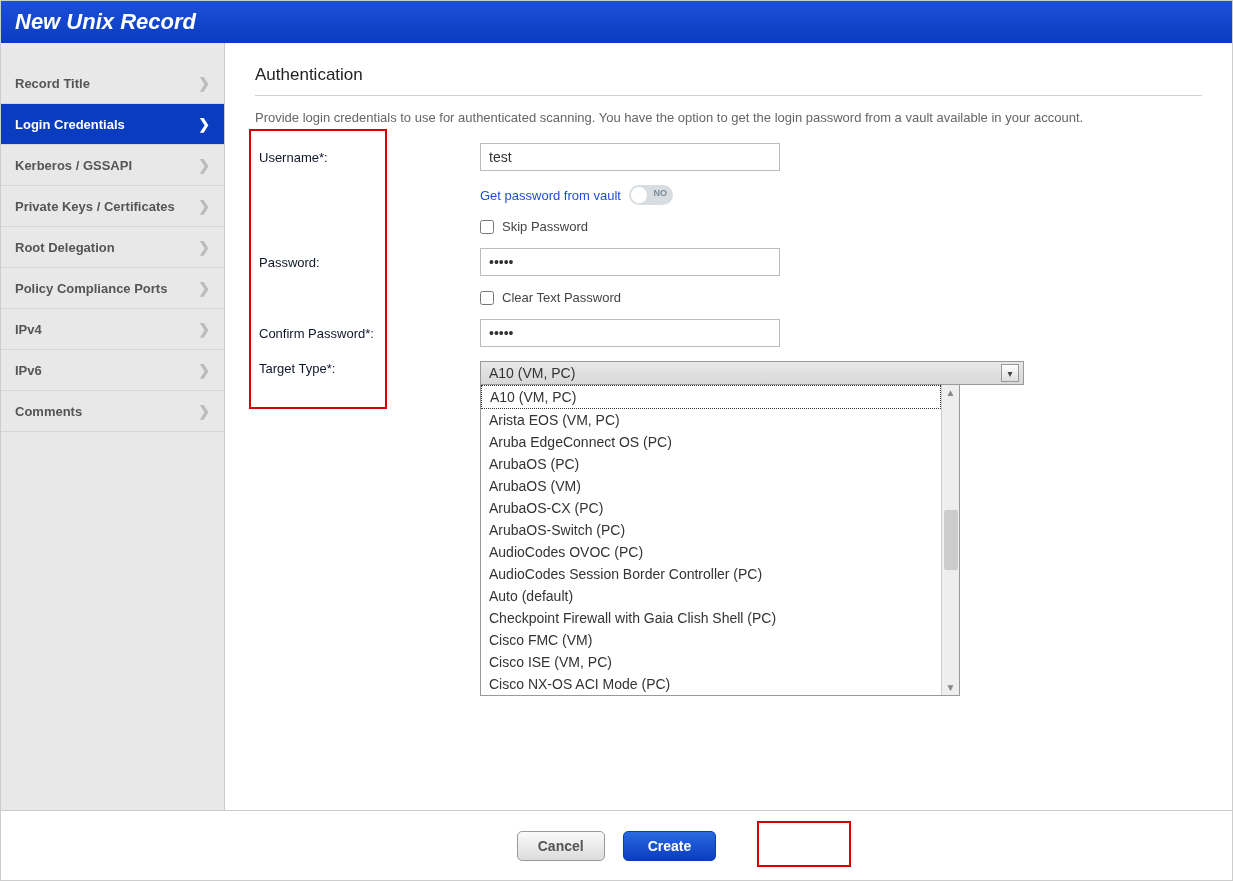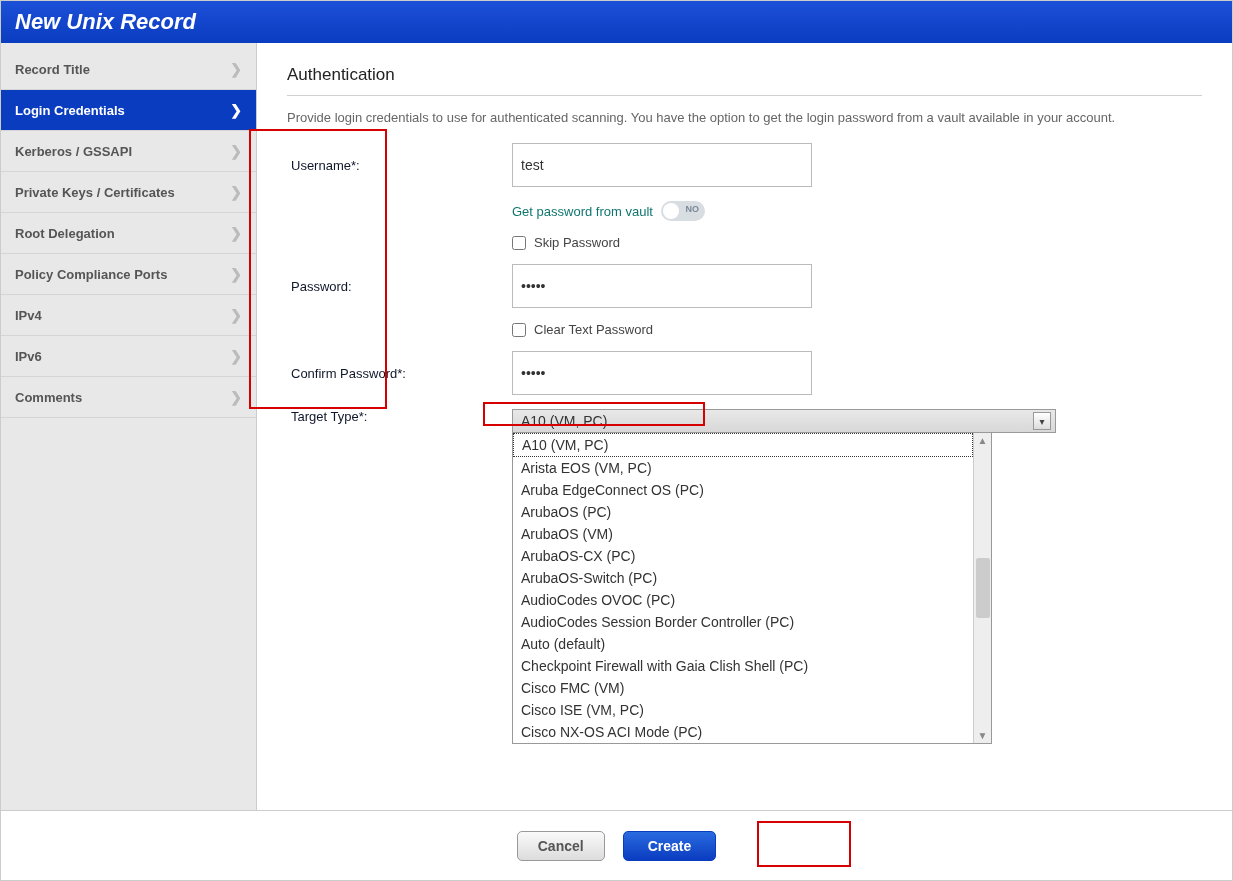--- a/index.html
+++ b/index.html
@@ -22,24 +22,24 @@
     padding: 8px 14px;
     height: 42px;
     display: flex;
     align-items: flex-start;
   }
   .layout {
     display: flex;
     height: calc(100% - 42px - 70px);
   }
   .sidebar {
-    width: 256px;
+    width: 224px;
     background: #e8e8e8;
     border-right: 1px solid #ccc;
-    padding-top: 6px;
+    padding-top: 20px;
   }
   .sidebar-item {
     display: flex;
     justify-content: space-between;
     align-items: center;
     padding: 12px 14px;
     font-weight: bold;
     color: #555;
     border-bottom: 1px solid #d5d5d5;
     cursor: pointer;
@@ -76,21 +76,21 @@
     margin-bottom: 14px;
   }
   .label-col {
     width: 225px;
     color: #0f172a;
     padding-left: 4px;
   }
   .input-col { flex: 1; }
   input[type=text], input[type=password] {
     width: 300px;
-    height: 44px;
+    height: 28px;
     border: 1px solid #bbb;
     padding: 2px 8px;
     font-size: 14px;
     color: #333;
   }
   .toggle {
     display: inline-flex;
     align-items: center;
     width: 44px;
     height: 20px;
@@ -273,21 +273,21 @@
     <div class="form-row">
       <div class="label-col">Username*:</div>
       <div class="input-col">
         <input type="text" value="test" style="">
       </div>
     </div>
 
     <div class="form-row">
       <div class="label-col"></div>
       <div class="input-col" style="display:flex;align-items:center;">
-        <span style="color:#0f766e">Get password from vault</span>
+        <span style="color:#1d4ed8">Get password from vault</span>
         <span class="toggle">
           <span class="knob"></span>
           <span class="lbl">NO</span>
         </span>
       </div>
     </div>
 
     <div class="form-row">
       <div class="label-col"></div>
       <div class="input-col checkbox-line">

